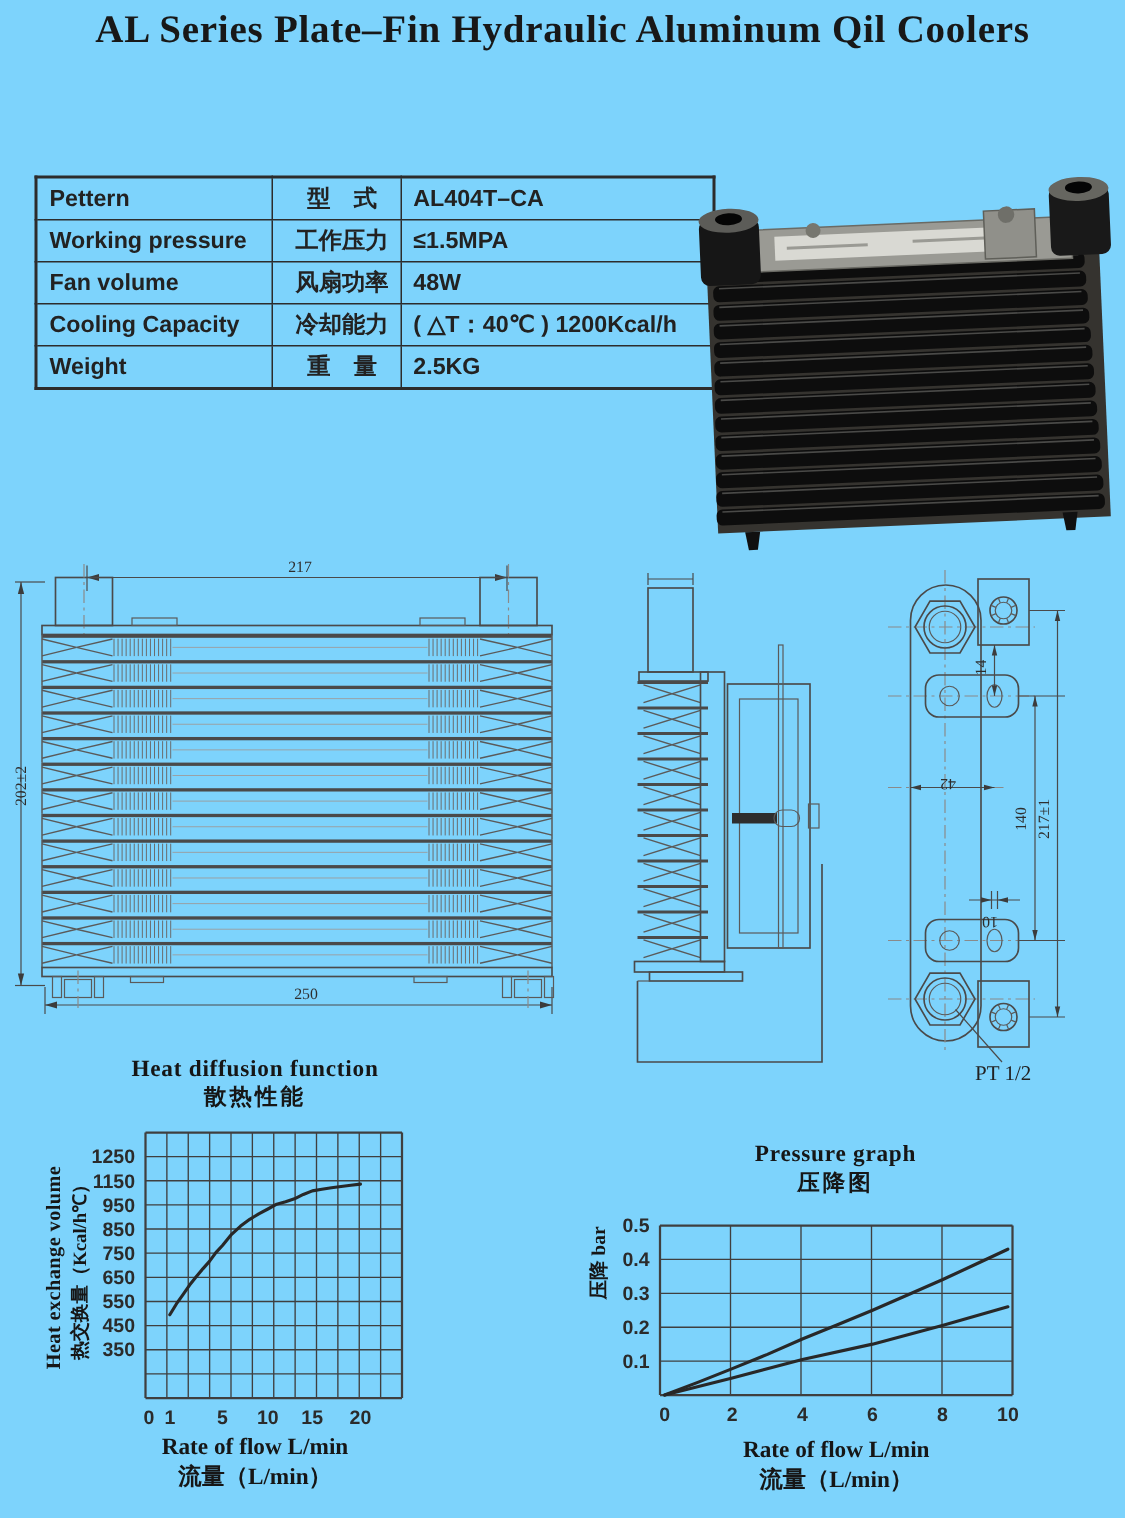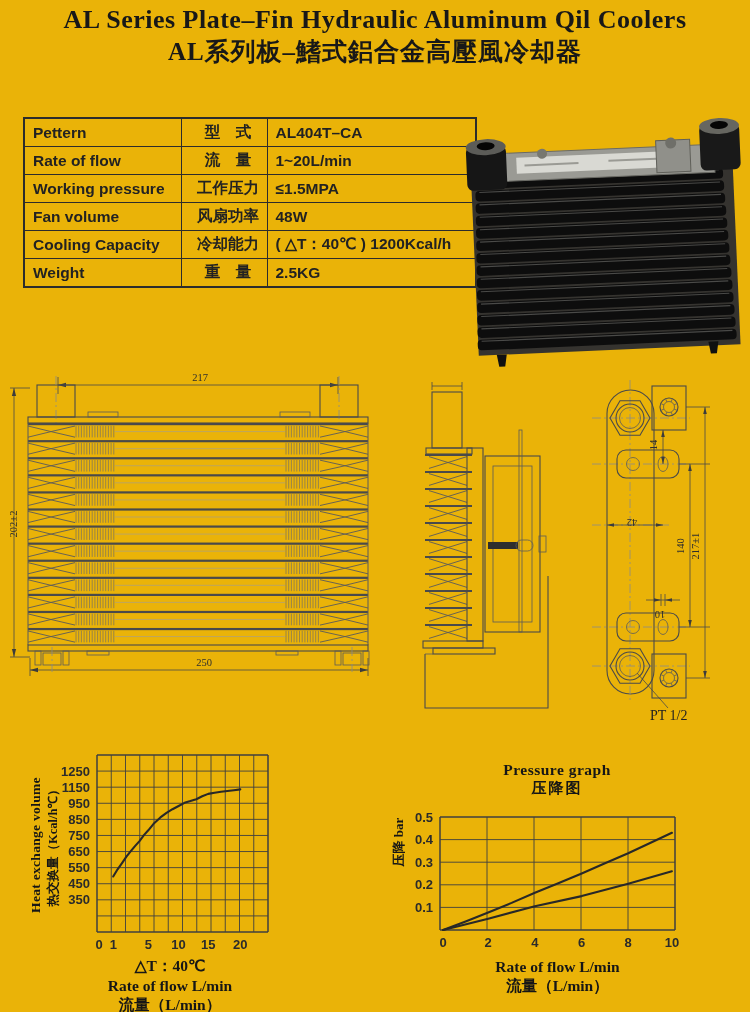--- a/index.html
+++ b/index.html
@@ -1,16 +1,16 @@
 <!DOCTYPE html>
 <html><head>
 <meta charset="utf-8">
 <style>
   html,body{margin:0;padding:0;background:#e9e9e7;}
-  .page{position:relative;width:750px;height:1012px;background:#eab308;overflow:hidden;
+  .page{position:relative;width:750px;height:1012px;background:#7dd3fc;overflow:hidden;
         font-family:"Liberation Sans",sans-serif;color:#1d1d1d;}
   
   .title-en{position:absolute;left:0;top:5px;width:100%;text-align:center;
             font:bold 26px "Liberation Serif",serif;color:#181818;letter-spacing:.5px;}
   .title-zh{position:absolute;left:0;top:35px;width:100%;text-align:center;
             font:bold 25px "Liberation Serif",serif;color:#181818;letter-spacing:1px;}
   
   table.spec{position:absolute;left:3px;top:117px;width:452px;border-collapse:collapse;
              table-layout:fixed;border:2.5px solid #2c2c2c;margin-left:20px;}
   table.spec td{border:1.8px solid #2c2c2c;vertical-align:middle;
@@ -52,38 +52,32 @@
   #chart1{left:60px;top:748px;}
   #chart2{left:405px;top:808px;}
   .tick{font:600 13px "Liberation Sans",sans-serif;fill:#2b2b2b;}
 </style>
 </head>
 <body>
 
 <div class="page">
 
   <div class="title-en">AL Series Plate–Fin Hydraulic Aluminum Qil Coolers</div>
-  <div class="title-zh">AL系列板–鰭式鋁合金高壓風冷却器</div>
 
   <table class="spec">
     <colgroup>
         <col style="width:157px">
         <col style="width:86px">
         <col style="width:209px">
       </colgroup>
     <tbody>
       <tr>
         <td class="en">Pettern</td>
         <td class="zh">型　式</td>
         <td class="val">AL404T–CA</td>
-      </tr>
-      <tr>
-        <td class="en">Rate of flow</td>
-        <td class="zh">流　量</td>
-        <td class="val">1~20L/min</td>
       </tr>
       <tr>
         <td class="en">Working pressure</td>
         <td class="zh">工作压力</td>
         <td class="val">≤1.5MPA</td>
       </tr>
       <tr>
         <td class="en">Fan volume</td>
         <td class="zh">风扇功率</td>
         <td class="val">48W</td>
@@ -810,20 +804,24 @@
       <line class="dimln" x1="98" y1="300" x2="122" y2="300"></line>
     <line class="dimln" x1="117" y1="29" x2="117" y2="300"></line>
     <polygon class="arr" points="117,29 115.2,36 118.8,36"></polygon>
       <polygon class="arr" points="117,300 115.2,293 118.8,293"></polygon>
     <text class="dim" x="111" y="168" text-anchor="middle" transform="rotate(-90 111 168)">217±1</text>
 
     <line class="dimln" x1="49" y1="295" x2="80" y2="330"></line>
     <text class="pt" x="62" y="342">PT 1/2</text>
   </svg>
 
+  <div id="lchart-head" class="chart-head">
+    <div class="t1">Heat diffusion function</div>
+    <div class="t2">散热性能</div>
+  </div>
   <div id="lchart-ylab" class="ylab">
     <div class="t1">Heat exchange volume</div>
     <div class="t2">热交换量（Kcal/h℃）</div>
   </div>
   <svg id="chart1" width="245" height="212" viewBox="0 0 245 212">
       <line x1="37" y1="7" x2="37" y2="184" stroke="#3f3f3f" stroke-width="1.5"></line>
       <line x1="51.25" y1="7" x2="51.25" y2="184" stroke="#3f3f3f" stroke-width="0.9"></line>
       <line x1="65.5" y1="7" x2="65.5" y2="184" stroke="#3f3f3f" stroke-width="0.9"></line>
       <line x1="79.75" y1="7" x2="79.75" y2="184" stroke="#3f3f3f" stroke-width="0.9"></line>
       <line x1="94" y1="7" x2="94" y2="184" stroke="#3f3f3f" stroke-width="0.9"></line>
@@ -858,21 +856,20 @@
       <text x="30" y="156.3214" text-anchor="end" class="tick">350</text>
       <text x="39.223" y="201" text-anchor="middle" class="tick">0</text>
       <text x="53.245000000000005" y="201" text-anchor="middle" class="tick">1</text>
       <text x="88.3" y="201" text-anchor="middle" class="tick">5</text>
       <text x="118.567" y="201" text-anchor="middle" class="tick">10</text>
       <text x="148.15" y="201" text-anchor="middle" class="tick">15</text>
       <text x="180.298" y="201" text-anchor="middle" class="tick">20</text>
       <polyline points="53.2,128.5 57.6,121.3 62.0,115.1 66.4,108.7 70.8,103.2 75.2,97.9 79.5,93.1 83.9,87.1 88.3,82.3 94.4,74.9 100.4,69.4 106.5,64.9 112.5,61.2 118.6,58.0 124.5,54.8 130.4,53.1 136.3,51.2 142.2,48.3 148.2,45.9 154.6,44.8 161.0,43.8 167.4,43.0 173.9,42.2 180.3,41.4" fill="none" stroke="#282828" stroke-width="2.1" stroke-linejoin="round" stroke-linecap="round"></polyline>
     </svg>
   <div id="lchart-sub" class="chart-sub">
-    <div>△T：40℃</div>
     <div>Rate of flow L/min</div>
     <div>流量（L/min）</div>
   </div>
 
   <div id="rchart-head" class="chart-head">
     <div class="t1">Pressure graph</div>
     <div class="t2">压降图</div>
   </div>
   <div id="rchart-ylab" class="ylab">压降 bar</div>
   <svg id="chart2" width="300" height="148" viewBox="0 0 300 148">

